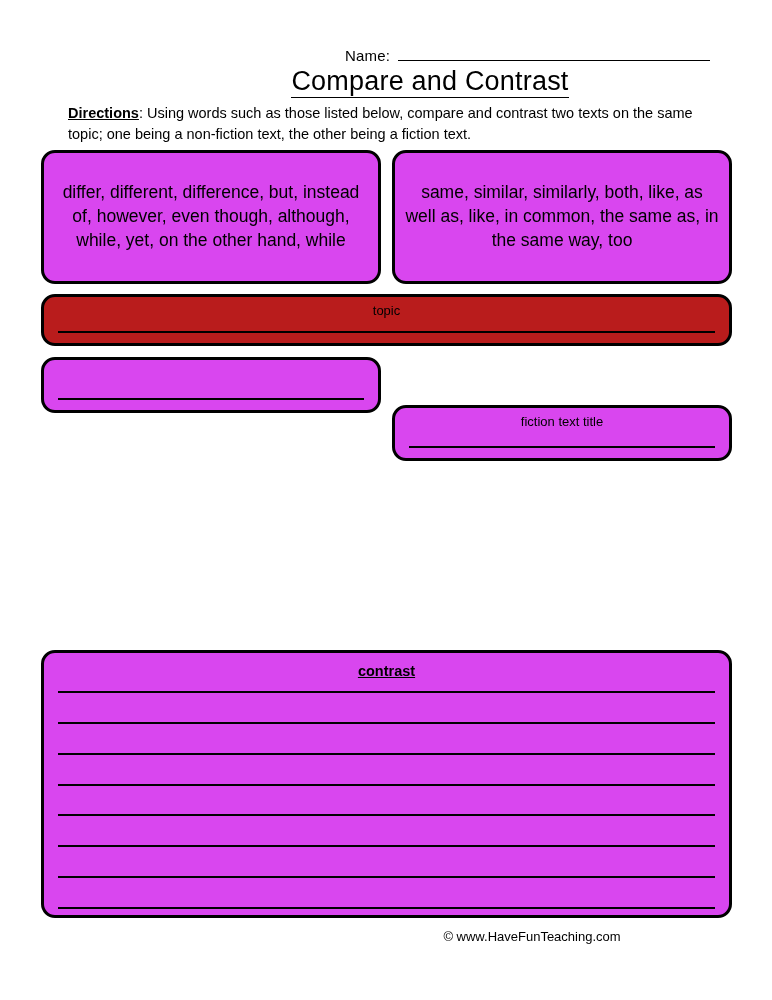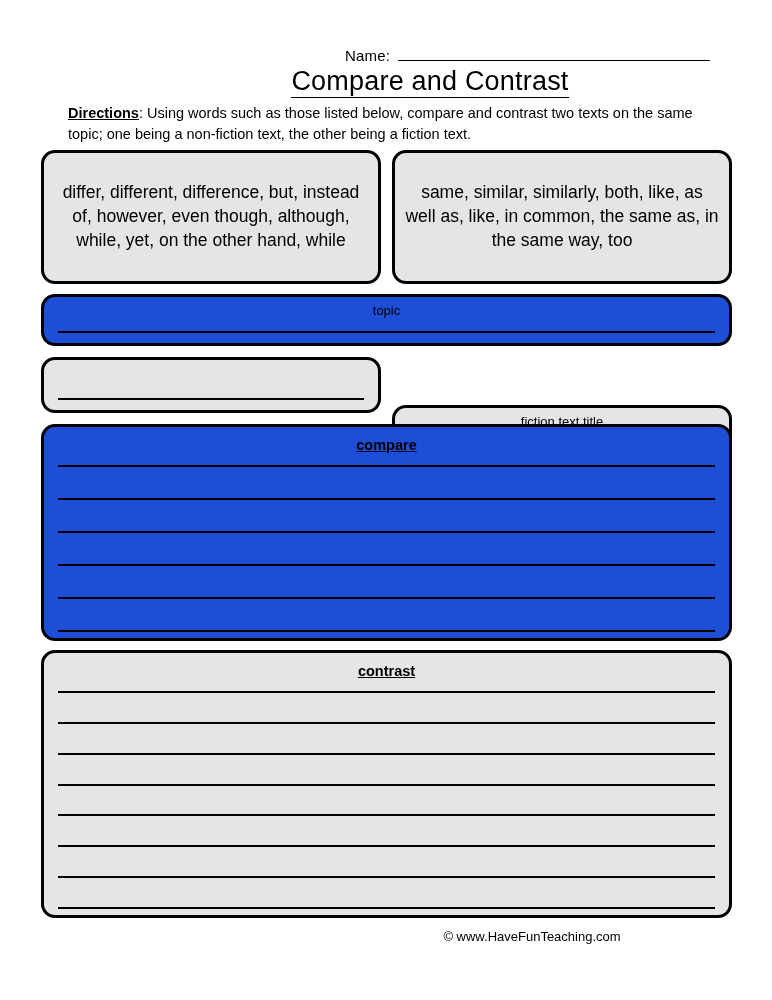--- a/index.html
+++ b/index.html
@@ -74,23 +74,23 @@
     font-weight: bold;
     text-decoration: underline;
   }
 
   
   .rbox {
     position: absolute;
     box-sizing: border-box;
     border: 3px solid #000;
     border-radius: 14px;
-    background: #e5e5e5;
-  }
-  .rbox.gray { background: #1d4ed8; }
+    background: #d946ef;
+  }
+  .rbox.gray { background: #b91c1c; }
 
   
   .wordbox {
     display: flex;
     align-items: center;
     justify-content: center;
     text-align: center;
     font-size: 17.5px;
     line-height: 1.36;
     padding: 4px 10px;
@@ -197,31 +197,20 @@
 
   <div class="rbox fieldbox nonfiction-box">
     <div class="fline"></div>
   </div>
 
   <div class="rbox fieldbox fiction-box">
     <div class="flabel">fiction text title</div>
     <div class="fline"></div>
   </div>
 
-  <div class="rbox gray panel compare-box">
-    <div class="plabel">compare</div>
-    <div class="lines">
-        <div class="wline"></div>
-        <div class="wline"></div>
-        <div class="wline"></div>
-        <div class="wline"></div>
-        <div class="wline"></div>
-        <div class="wline"></div>
-      </div>
-  </div>
 
   <div class="rbox panel contrast-box">
     <div class="plabel">contrast</div>
     <div class="lines">
         <div class="wline"></div>
         <div class="wline"></div>
         <div class="wline"></div>
         <div class="wline"></div>
         <div class="wline"></div>
         <div class="wline"></div>

